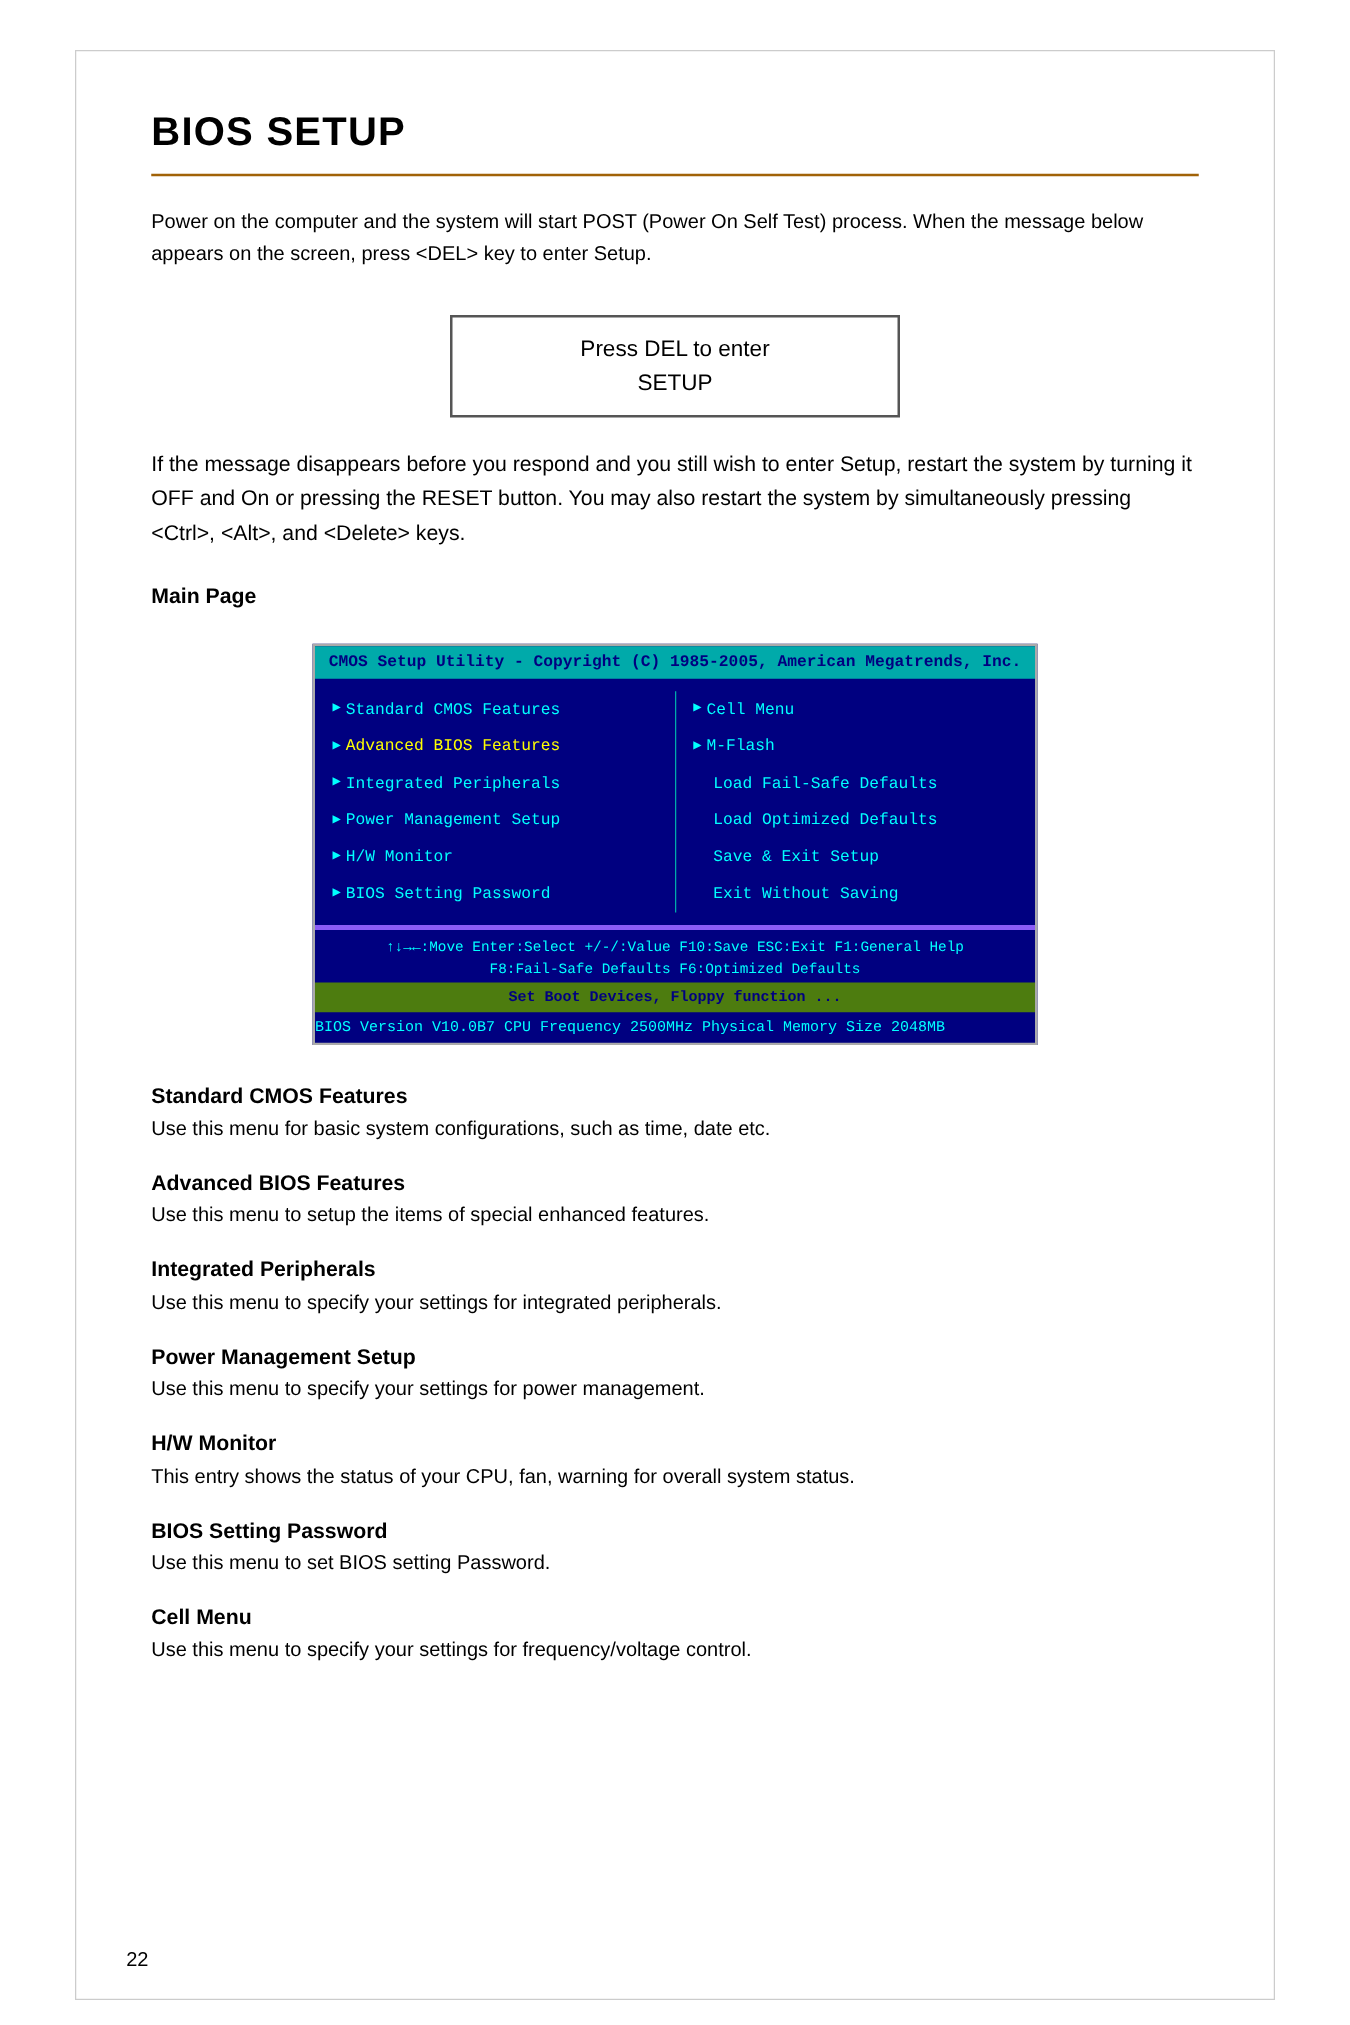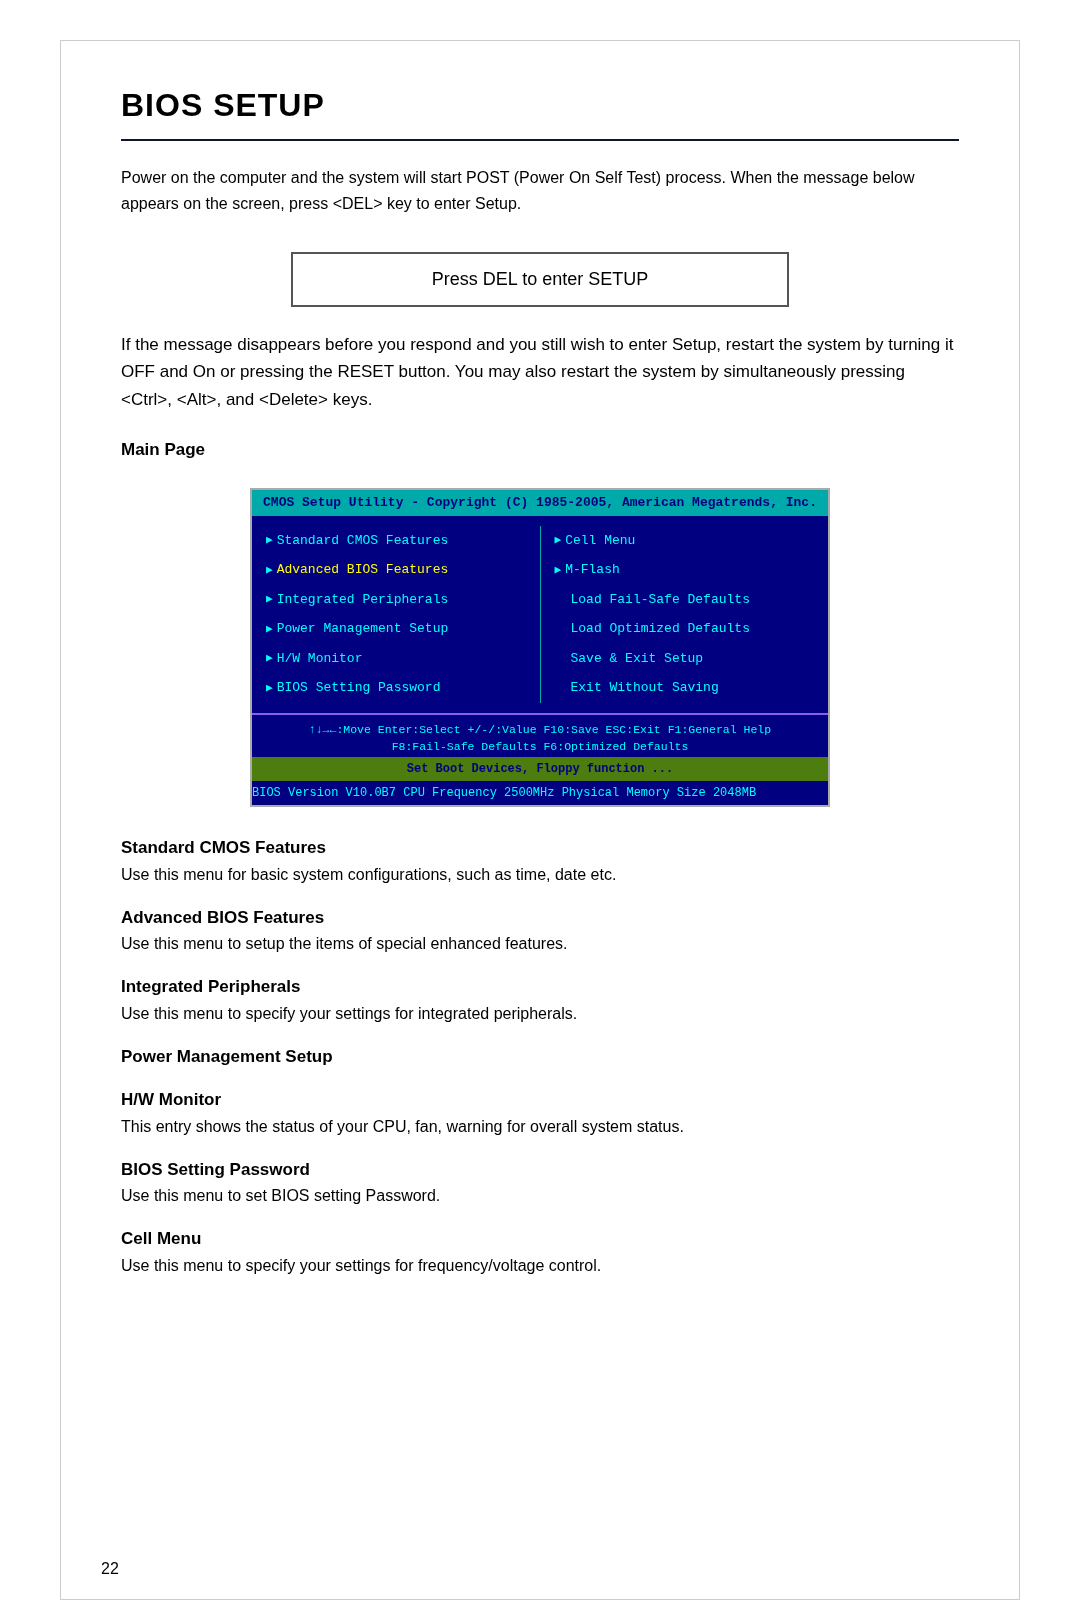--- a/index.html
+++ b/index.html
@@ -17,39 +17,39 @@
       border: 1px solid #ccc;
       min-height: 1560px;
       padding: 40px 60px 60px 60px;
       position: relative;
     }
     h1.bios-title {
       font-size: 32px;
       font-weight: bold;
       letter-spacing: 1px;
       color: #000;
-      border-bottom: 2px solid #0f172a;
+      border-bottom: 2px solid #a16207;
       padding-bottom: 10px;
       margin-bottom: 24px;
     }
     .intro-text {
       font-size: 16px;
       line-height: 1.6;
       margin-bottom: 36px;
     }
     .press-del-box {
       border: 2px solid #555;
       display: inline-block;
       padding: 12px 96px;
       font-size: 18px;
       font-weight: normal;
       margin: 4px auto 24px auto;
       display: block;
       text-align: center;
-      width: 498px;
+      width: 360px;
       margin-left: auto;
       margin-right: auto;
       margin-bottom: 24px;
       background: #fff;
     }
     .second-para {
       font-size: 17px;
       line-height: 1.6;
       margin-bottom: 24px;
     }
@@ -103,21 +103,21 @@
       font-size: 11px;
     }
     .bios-item.highlighted {
       color: #ffff00;
     }
     .bios-item.plain {
       color: #00ffff;
       padding-left: 16px;
     }
     .bios-footer {
-      border-top: 2px solid #8b5cf6;
+      border-top: 4px solid #8b5cf6;
       margin-top: 10px;
       padding: 6px 10px 2px 10px;
       font-size: 11.5px;
       color: #00ffff;
     }
     .bios-footer .footer-line1 {
       text-align: center;
     }
     .bios-footer .footer-line2 {
       text-align: center;
@@ -243,20 +243,21 @@
       <div class="menu-section">
         <div class="menu-section-title">Advanced BIOS Features</div>
         <div class="menu-section-desc">Use this menu to setup the items of special enhanced features.</div>
       </div>
       <div class="menu-section">
         <div class="menu-section-title">Integrated Peripherals</div>
         <div class="menu-section-desc">Use this menu to specify your settings for integrated peripherals.</div>
       </div>
       <div class="menu-section">
         <div class="menu-section-title">Power Management Setup</div>
+        <div class="menu-section-desc">Use this menu to specify your settings for power management.</div>
       </div>
       <div class="menu-section">
         <div class="menu-section-title">H/W Monitor</div>
         <div class="menu-section-desc">This entry shows the status of your CPU, fan, warning for overall system status.</div>
       </div>
       <div class="menu-section">
         <div class="menu-section-title">BIOS Setting Password</div>
         <div class="menu-section-desc">Use this menu to set BIOS setting Password.</div>
       </div>
       <div class="menu-section">

